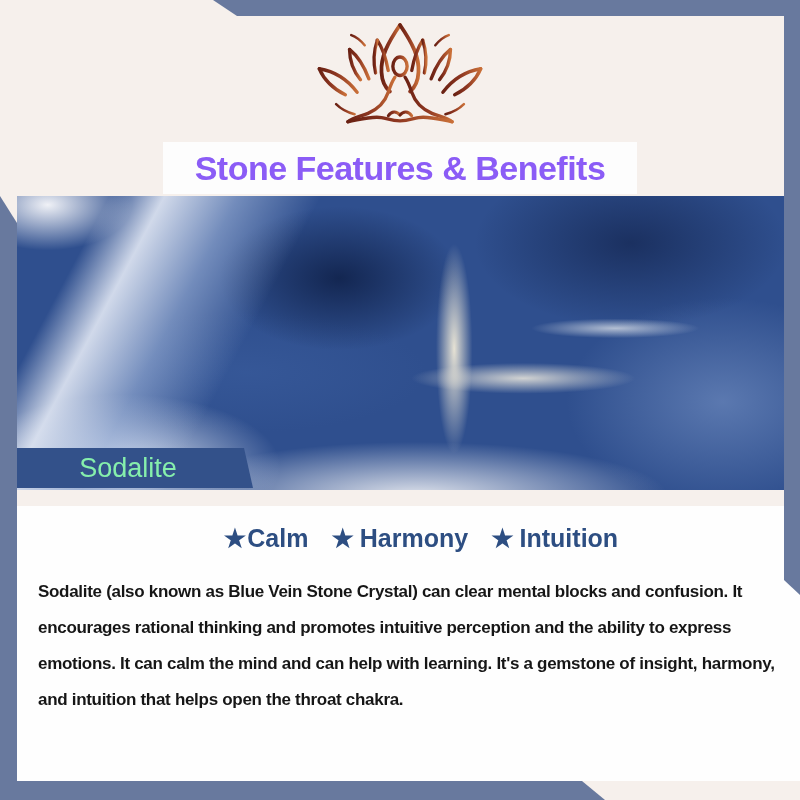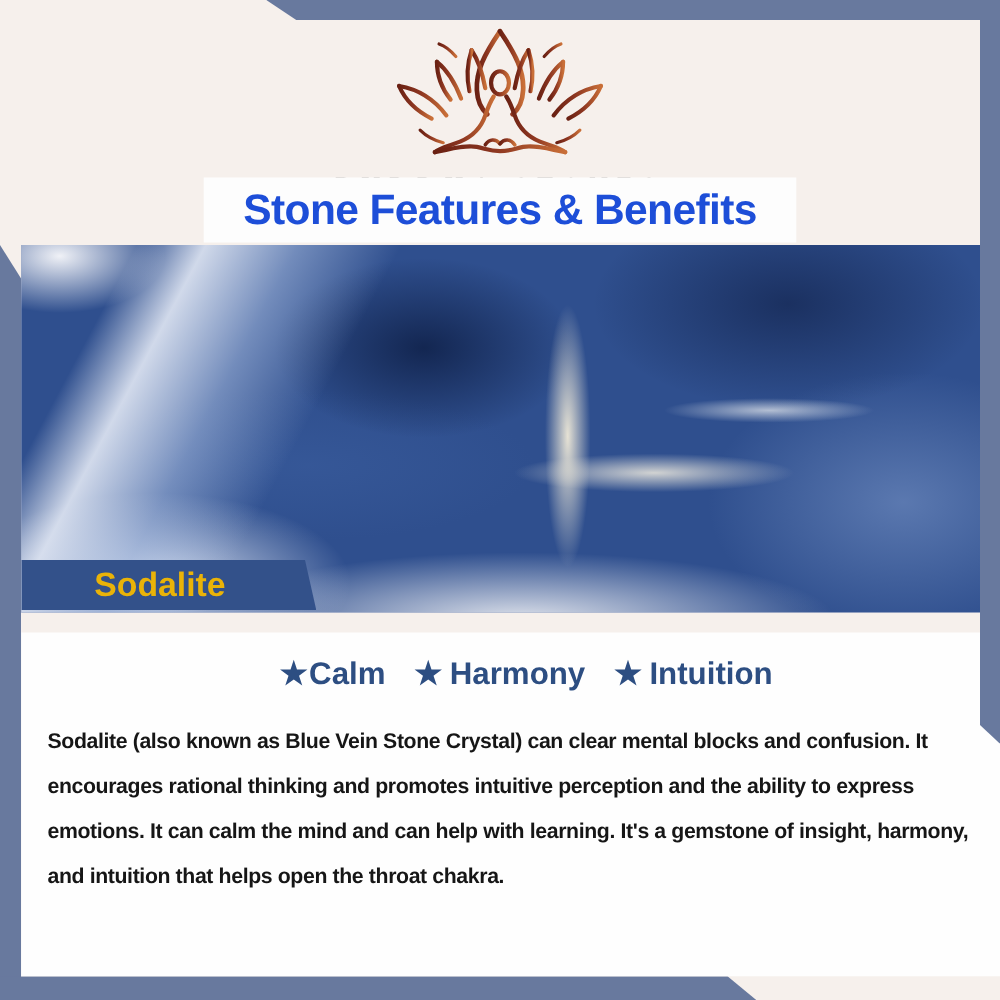--- a/index.html
+++ b/index.html
@@ -38,21 +38,21 @@
     margin-top:6px;
     font-family:"Liberation Serif", serif;
     font-size:21px;color:#3e3732;letter-spacing:7px;font-weight:500;
   }
   
   .title-strip{
     position:absolute;left:163px;top:142px;width:474px;height:52px;z-index:3;
     background:#fdfdfd;display:flex;align-items:center;justify-content:center;
   }
   .page-title{
-    font-size:34px;font-weight:bold;color:#1d4ed8;letter-spacing:-0.5px;margin:0;
+    font-size:34px;font-weight:bold;color:#8b5cf6;letter-spacing:-0.5px;margin:0;
   }
   
   .stone-image{
     position:absolute;left:17px;top:196px;width:767px;height:294px;z-index:2;
     background-color:#2f4f8e;
     background-image:
       radial-gradient(ellipse 26px 150px at 57% 52%, rgba(240,234,216,.95), rgba(240,234,216,0) 70%),
       radial-gradient(ellipse 160px 22px at 66% 62%, rgba(238,234,222,.85), rgba(238,234,222,0) 70%),
       radial-gradient(ellipse 120px 14px at 78% 45%, rgba(235,238,240,.7), rgba(235,238,240,0) 70%),
       radial-gradient(ellipse 130px 70px at 4% 3%, rgba(250,250,252,.95), rgba(250,250,252,0) 65%),
@@ -65,21 +65,21 @@
       radial-gradient(ellipse 300px 100px at 30% 60%, rgba(60,95,160,.5), rgba(60,95,160,0) 60%);
   }
   .stone-label{
     position:absolute;left:0;bottom:2px;width:236px;height:40px;
     background:#33518a;
     clip-path:polygon(0 0,227px 0,236px 40px,0 40px);
     display:flex;align-items:center;justify-content:center;
     padding-right:14px;box-sizing:border-box;
   }
   .stone-label span{
-    color:#eab308;font-size:27px;font-weight:bold;letter-spacing:0;
+    color:#86efac;font-size:27px;font-weight:normal;letter-spacing:0;
   }
   
   .content{
     position:absolute;left:17px;top:490px;width:783px;height:291px;z-index:1;
     background:#fefefe;box-sizing:border-box;padding-top:34px;
   }
   .content::before{
     content:"";position:absolute;left:0;top:0;right:0;height:16px;background:#f6f0ec;
   }
   .benefits{

